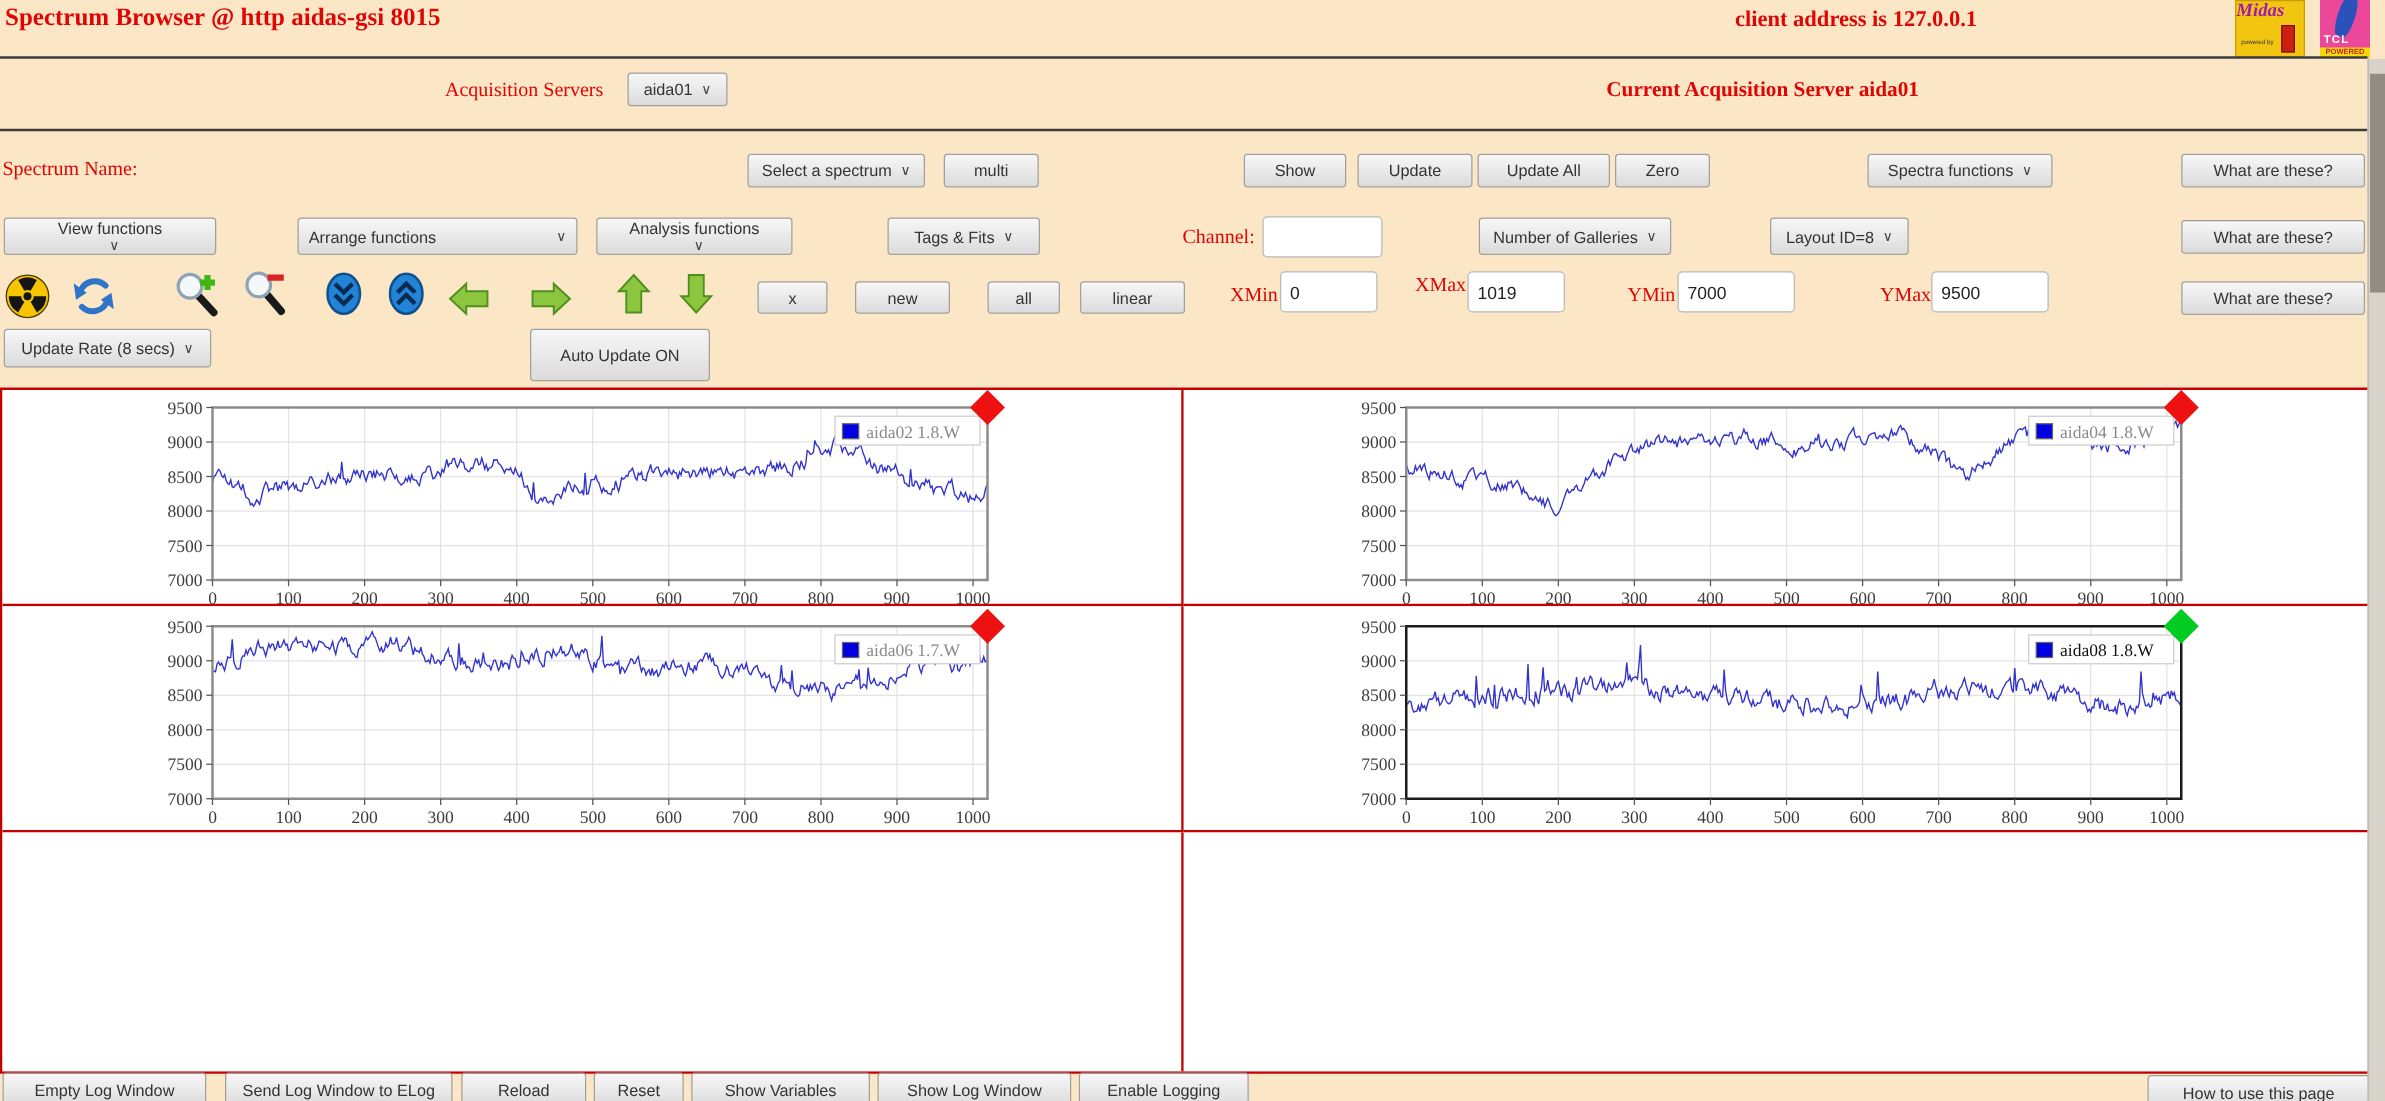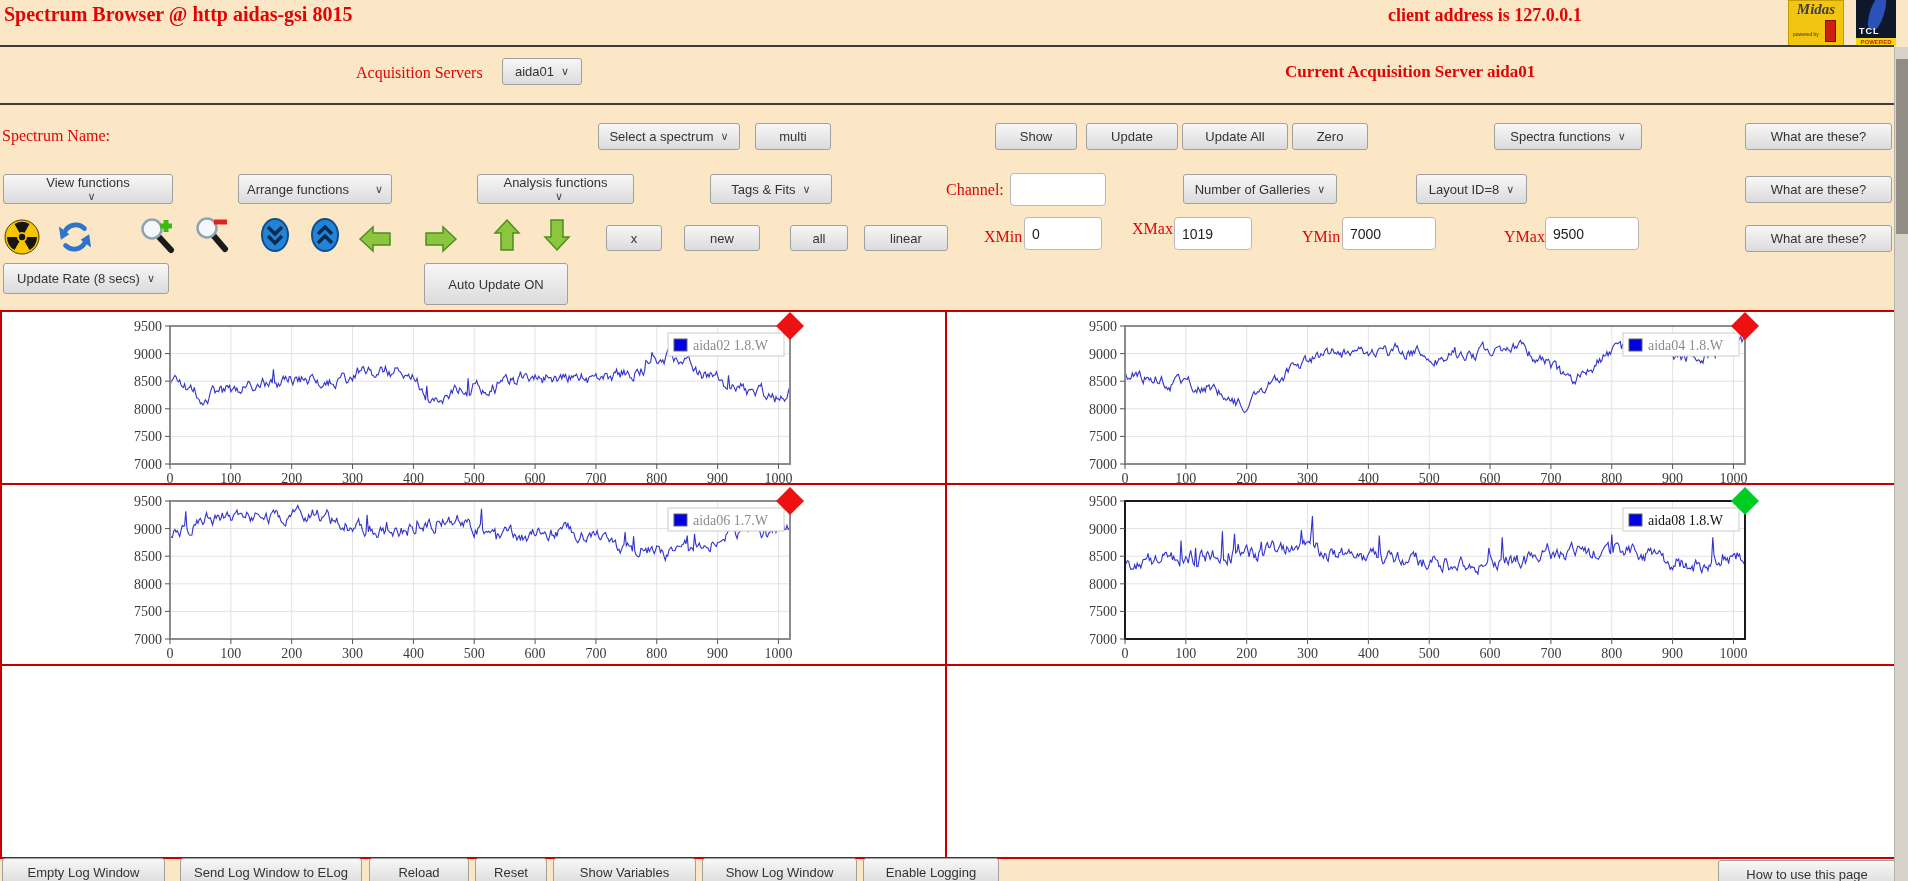--- a/index.html
+++ b/index.html
@@ -22,24 +22,24 @@
   .gcell.c0{border-right:2px solid #c40000;}
   .gcell.r0,.gcell.r1{border-bottom:2px solid #c40000;}
   .chart-slot{position:absolute;}
   svg.chartsvg{overflow:visible;display:block;}
   .tick{font-family:"Liberation Serif",serif;font-size:14px;fill:#3c3c3c;}
   .legendtxt{font-family:"Liberation Serif",serif;font-size:14px;}
   .footer-btn{height:28px;}
   .scrollbar{position:absolute;left:1894px;top:47px;width:14px;height:834px;background:#d7d3cb;border-left:1px solid #b7b2aa;box-sizing:border-box;}
   .scroll-thumb{position:absolute;left:1px;top:12px;width:12px;height:175px;background:#918c84;}
   .midas-logo{position:absolute;width:56px;height:46px;background:#f2c511;border:1px solid #c79c00;box-sizing:border-box;overflow:hidden;}
-  .midas-logo .mtxt{font-family:"Liberation Serif",serif;font-style:italic;font-weight:bold;font-size:15px;color:#404040;display:block;text-align:center;line-height:17px;}
+  .midas-logo .mtxt{font-family:"Liberation Serif",serif;font-style:italic;font-weight:bold;font-size:15px;color:#a21caf;display:block;text-align:left;line-height:17px;}
   .midas-logo .mfig{position:absolute;right:7px;bottom:3px;width:9px;height:20px;background:#cc2015;border:1px solid #7e0e08;}
   .midas-logo .msub{position:absolute;left:4px;bottom:8px;font-size:5px;color:#333;}
-  .tcl-logo{position:absolute;width:40px;height:46px;background:#0f172a;overflow:hidden;}
+  .tcl-logo{position:absolute;width:40px;height:46px;background:#ec4899;overflow:hidden;}
   .tcl-logo .feather{position:absolute;left:14px;top:-4px;width:14px;height:34px;background:#2a52b8;transform:rotate(18deg);border-radius:40%/60%;}
   .tcl-logo .tcltxt{position:absolute;left:3px;bottom:10px;color:#fff;font-weight:bold;font-size:9px;letter-spacing:1px;}
   .tcl-logo .powered{position:absolute;left:0;bottom:0;width:100%;height:8px;background:#f5d90a;color:#c0291d;font-size:6px;font-weight:bold;text-align:center;line-height:8px;}
 </style>
 </head>
 <body>
 
 <div class="page">
 
   <div class="redlabel redbold abs" style="left:4px;top:3px;font-size:20px;">Spectrum Browser @ http aidas-gsi 8015</div>
@@ -77,21 +77,21 @@
   <div class="sel" style="left:1494px;top:123px;width:148px;">
     <span>Spectra functions</span>
     <span class="chev">∨</span>
   </div>
   <div class="btn" style="left:1745px;top:123px;width:147px;">What are these?</div>
 
   <div class="sel" style="left:3px;top:174px;width:170px;height:30px;justify-content:space-between;flex-direction:column;">
     <span>View functions</span>
     <span class="chev">∨</span>
   </div>
-  <div class="sel" style="left:238px;top:174px;width:154px;height:30px;justify-content:space-between;">
+  <div class="sel" style="left:238px;top:174px;width:224px;height:30px;justify-content:space-between;">
     <span>Arrange functions</span>
     <span class="chev">∨</span>
   </div>
   <div class="sel" style="left:477px;top:174px;width:157px;height:30px;justify-content:space-between;flex-direction:column;">
     <span>Analysis functions</span>
     <span class="chev">∨</span>
   </div>
   <div class="sel" style="left:710px;top:174px;width:122px;height:30px;">
     <span>Tags &amp; Fits</span>
     <span class="chev">∨</span>

